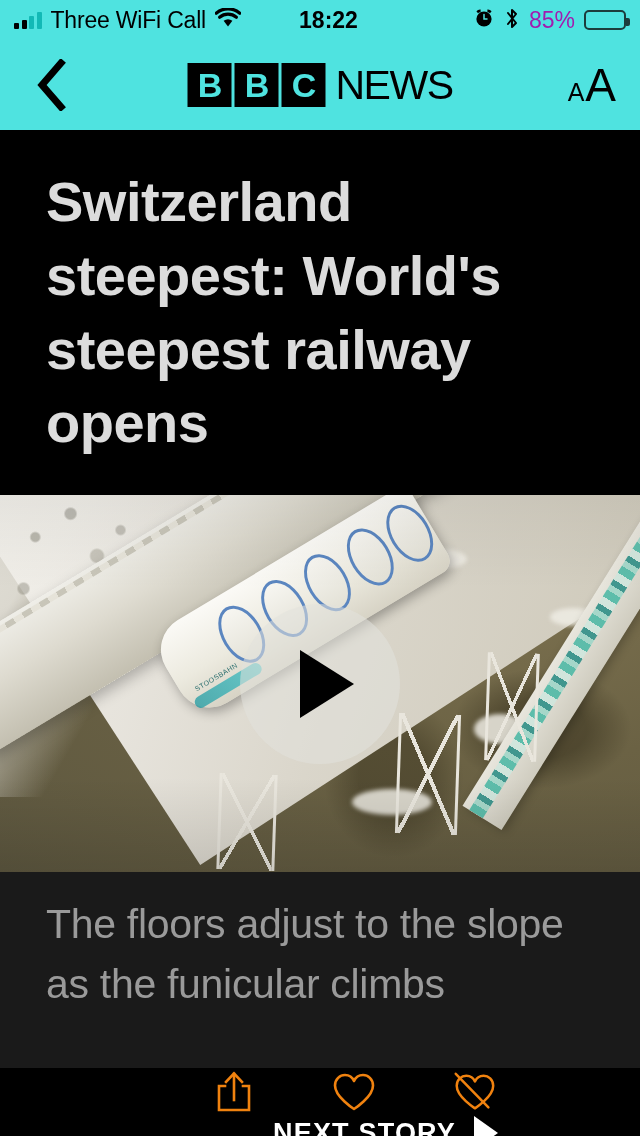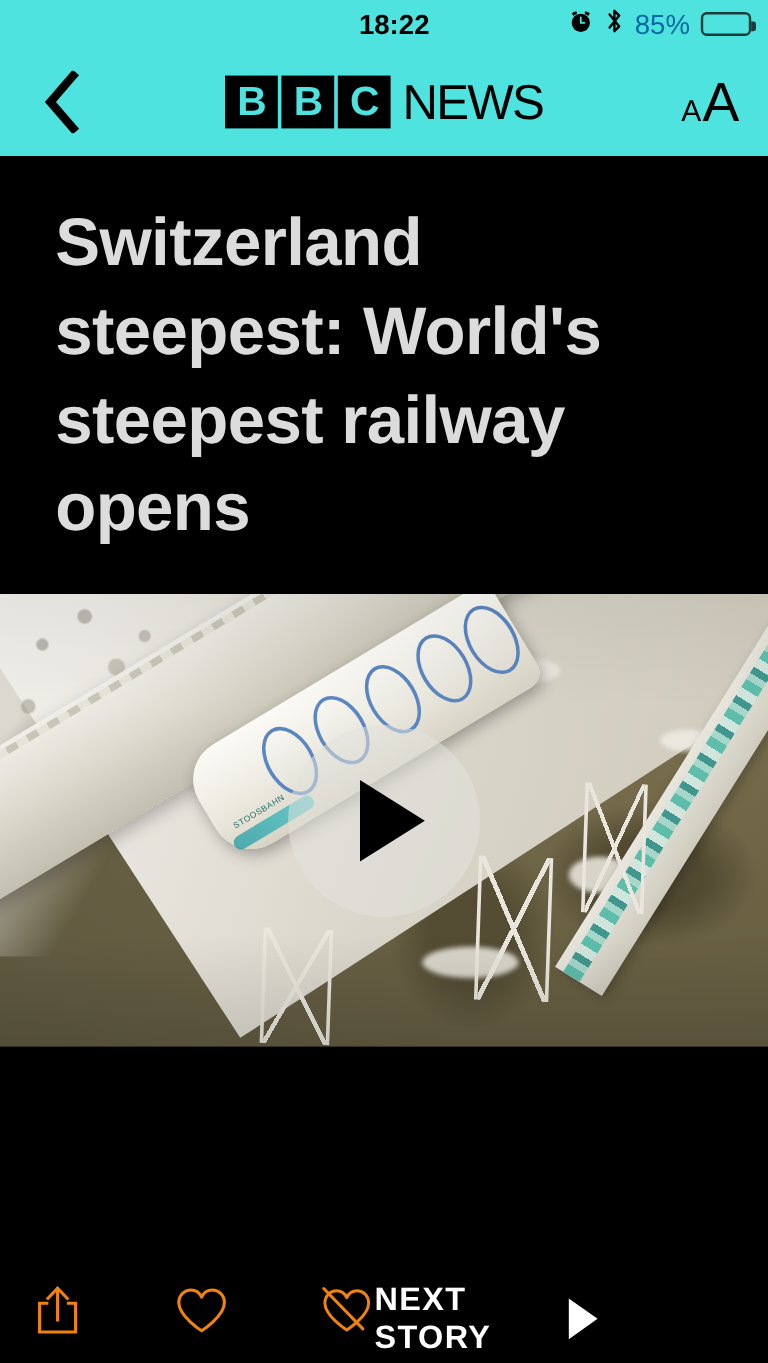--- a/index.html
+++ b/index.html
@@ -25,21 +25,21 @@
 
   .signal{ display:flex; align-items:flex-end; gap:2.5px; height:17px; }
   .signal i{ display:block; width:5px; background:#000; border-radius:1px; }
   .signal i:nth-child(1){ height:6px; }
   .signal i:nth-child(2){ height:9px; }
   .signal i:nth-child(3){ height:13px; background:#12b9b6; }
   .signal i:nth-child(4){ height:17px; background:#12b9b6; }
 
   .carrier{ font-size:23px; font-weight:400; letter-spacing:-0.2px; color:#000; line-height:1; }
   .clock{ font-size:23px; font-weight:700; letter-spacing:0px; color:#000; line-height:1; }
-  .batt-pct{ font-size:23px; font-weight:400; color:#0369a1; line-height:1; }
+  .batt-pct{ font-size:23px; font-weight:400; color:#a21caf; line-height:1; }
 
   .battery{ position:relative; width:42px; height:20px; border:2px solid #1c3c3c; border-radius:5px; padding:2px; }
   .battery .fill{ height:100%; background:#000; border-radius:2px; }
   .battery:after{ content:""; position:absolute; right:-6px; top:6px; width:4px; height:8px; background:#1c3c3c; border-radius:0 2px 2px 0; }
 
   
   .navbar{
     position:absolute; top:40px; left:0; width:640px; height:90px;
     background:#4fe3e0;
     display:flex; align-items:center; justify-content:space-between;
@@ -230,22 +230,23 @@
     font-weight:400;
     line-height:1.47;
     padding:22px 46px 0 46px;
     letter-spacing:-0.3px;
   }
 
   
   .toolbar{
     position:absolute; bottom:0; left:0; width:522px; height:68px;
     background:#000;
-    display:flex; align-items:flex-start;
+    display:flex; align-items:flex-end;
     padding:0 24px;
+    flex-direction:column;
   }
   .tb-icons{ display:flex; align-items:center; gap:72px; }
   .tb-icon{ width:48px; height:48px; display:flex; align-items:center; justify-content:center; }
   .next-story{
     margin-left:auto; display:flex; align-items:center; gap:18px;
   }
   .next-label{
     color:#fff; font-size:27px; font-weight:700; letter-spacing:1.2px;
   }
   .next-arrow{
@@ -254,20 +255,36 @@
     border-top:17px solid transparent;
     border-bottom:17px solid transparent;
   }
 </style>
 </head>
 <body>
 
 <div id="app">
 
   <div class="statusbar">
+    <div class="sb-left">
+      <span class="signal">
+        <i></i>
+          <i></i>
+          <i></i>
+          <i></i>
+      </span>
+      <span class="carrier">Three WiFi Call</span>
+      <span>
+        <svg width="26" height="20" viewBox="0 0 26 20">
+          <path d="M13 18.5 L8.6 12.8 a7.4 7.4 0 0 1 8.8 0 Z" fill="#000"></path>
+          <path d="M4.6 9.2 a13 13 0 0 1 16.8 0" stroke="#000" stroke-width="3.2" fill="none" stroke-linecap="round"></path>
+          <path d="M1.2 5.2 a18 18 0 0 1 23.6 0" stroke="#000" stroke-width="3.2" fill="none" stroke-linecap="round"></path>
+        </svg>
+      </span>
+    </div>
     <div class="sb-center">
       <span class="clock">18:22</span>
     </div>
     <div class="sb-right">
       <span>
         <svg width="22" height="22" viewBox="0 0 22 22">
           <circle cx="11" cy="12" r="7.6" fill="#000"></circle>
           <path d="M3.4 4.2 a5 5 0 0 1 4.2 -1.6 l0 2.6 a3 3 0 0 0 -2.6 1.1 Z" fill="#000"></path>
           <path d="M18.6 4.2 a5 5 0 0 0 -4.2 -1.6 l0 2.6 a3 3 0 0 1 2.6 1.1 Z" fill="#000"></path>
           <path d="M11 7.6 L11 12 L14 12" stroke="#4fe3e0" stroke-width="1.5" fill="none" stroke-linecap="round"></path>
@@ -345,20 +362,23 @@
       </div>
 
       <div class="media-shade"></div>
     </div>
 
     <div class="playbtn">
       <div class="playtri"></div>
     </div>
   </div>
 
+  <div class="caption-wrap">
+    <p class="caption">The floors adjust to the slope as the funicular climbs</p>
+  </div>
 
   <div class="toolbar">
     <div class="tb-icons">
       <div class="tb-icon">
         <svg width="40" height="44" viewBox="0 0 40 44">
           <path d="M11 16 L5 16 L5 40 L35 40 L35 16 L29 16" stroke="#f0820f" stroke-width="2.6" fill="none" stroke-linecap="square"></path>
           <path d="M20 30 L20 4" stroke="#f0820f" stroke-width="2.6" fill="none" stroke-linecap="square"></path>
           <path d="M12 12 L20 3.5 L28 12" stroke="#f0820f" stroke-width="2.6" fill="none" stroke-linecap="square" stroke-linejoin="miter"></path>
         </svg>
       </div>

